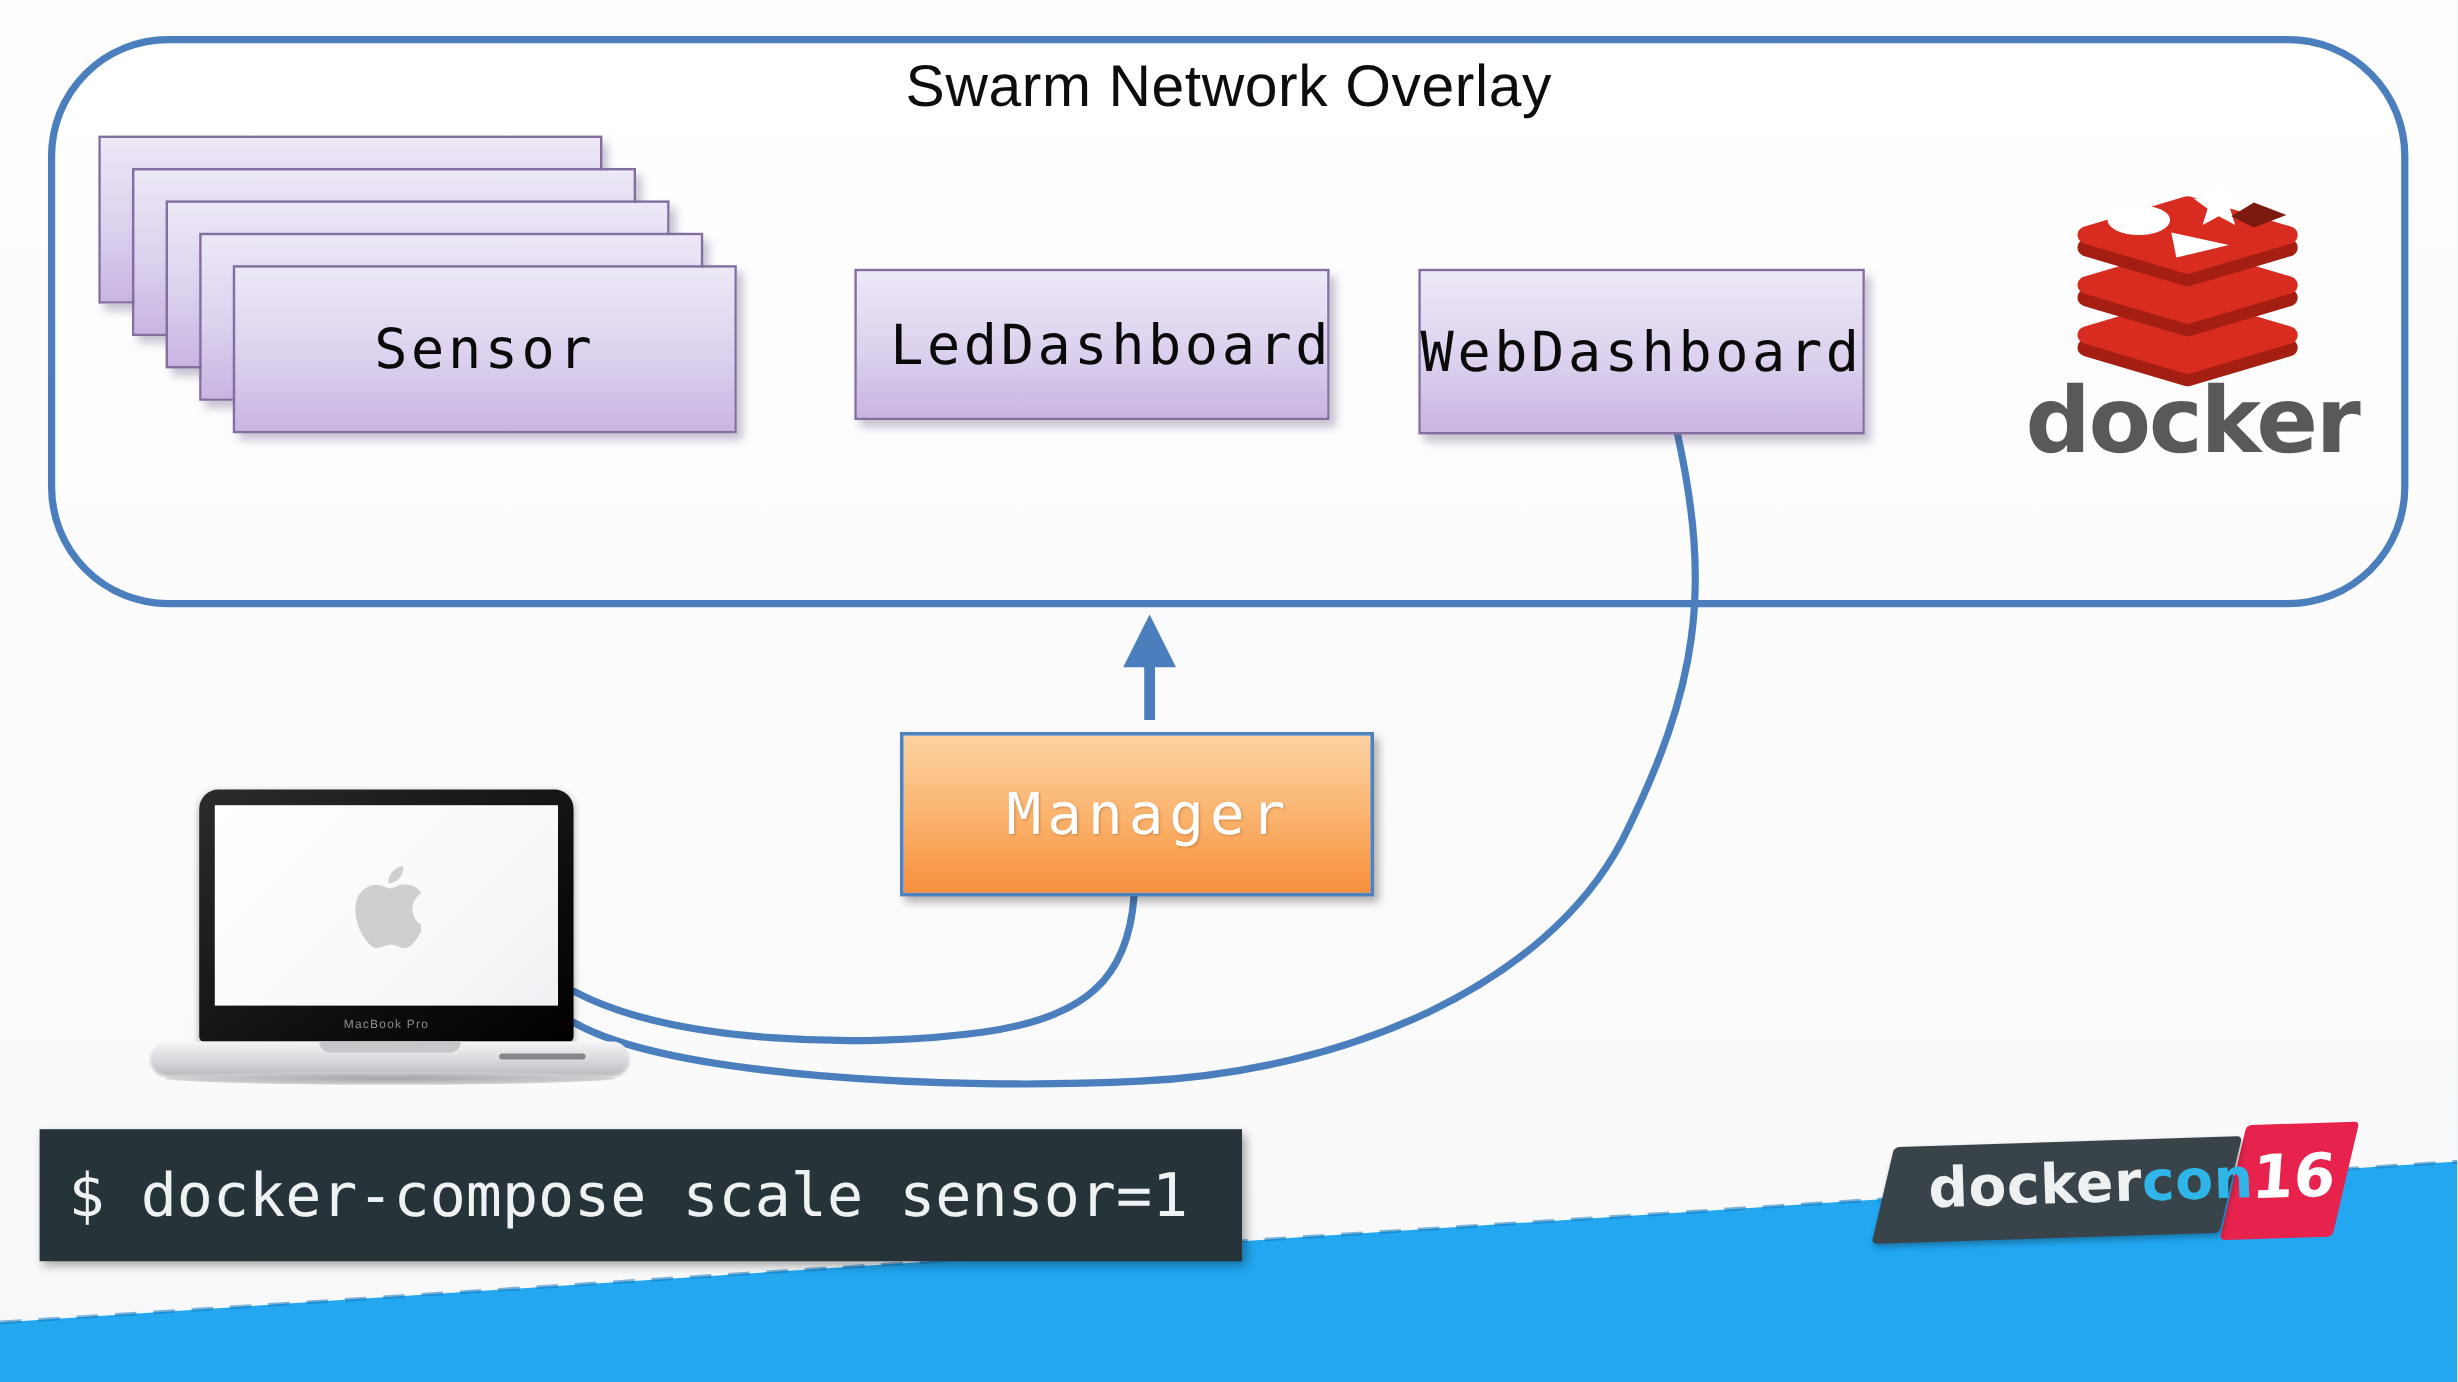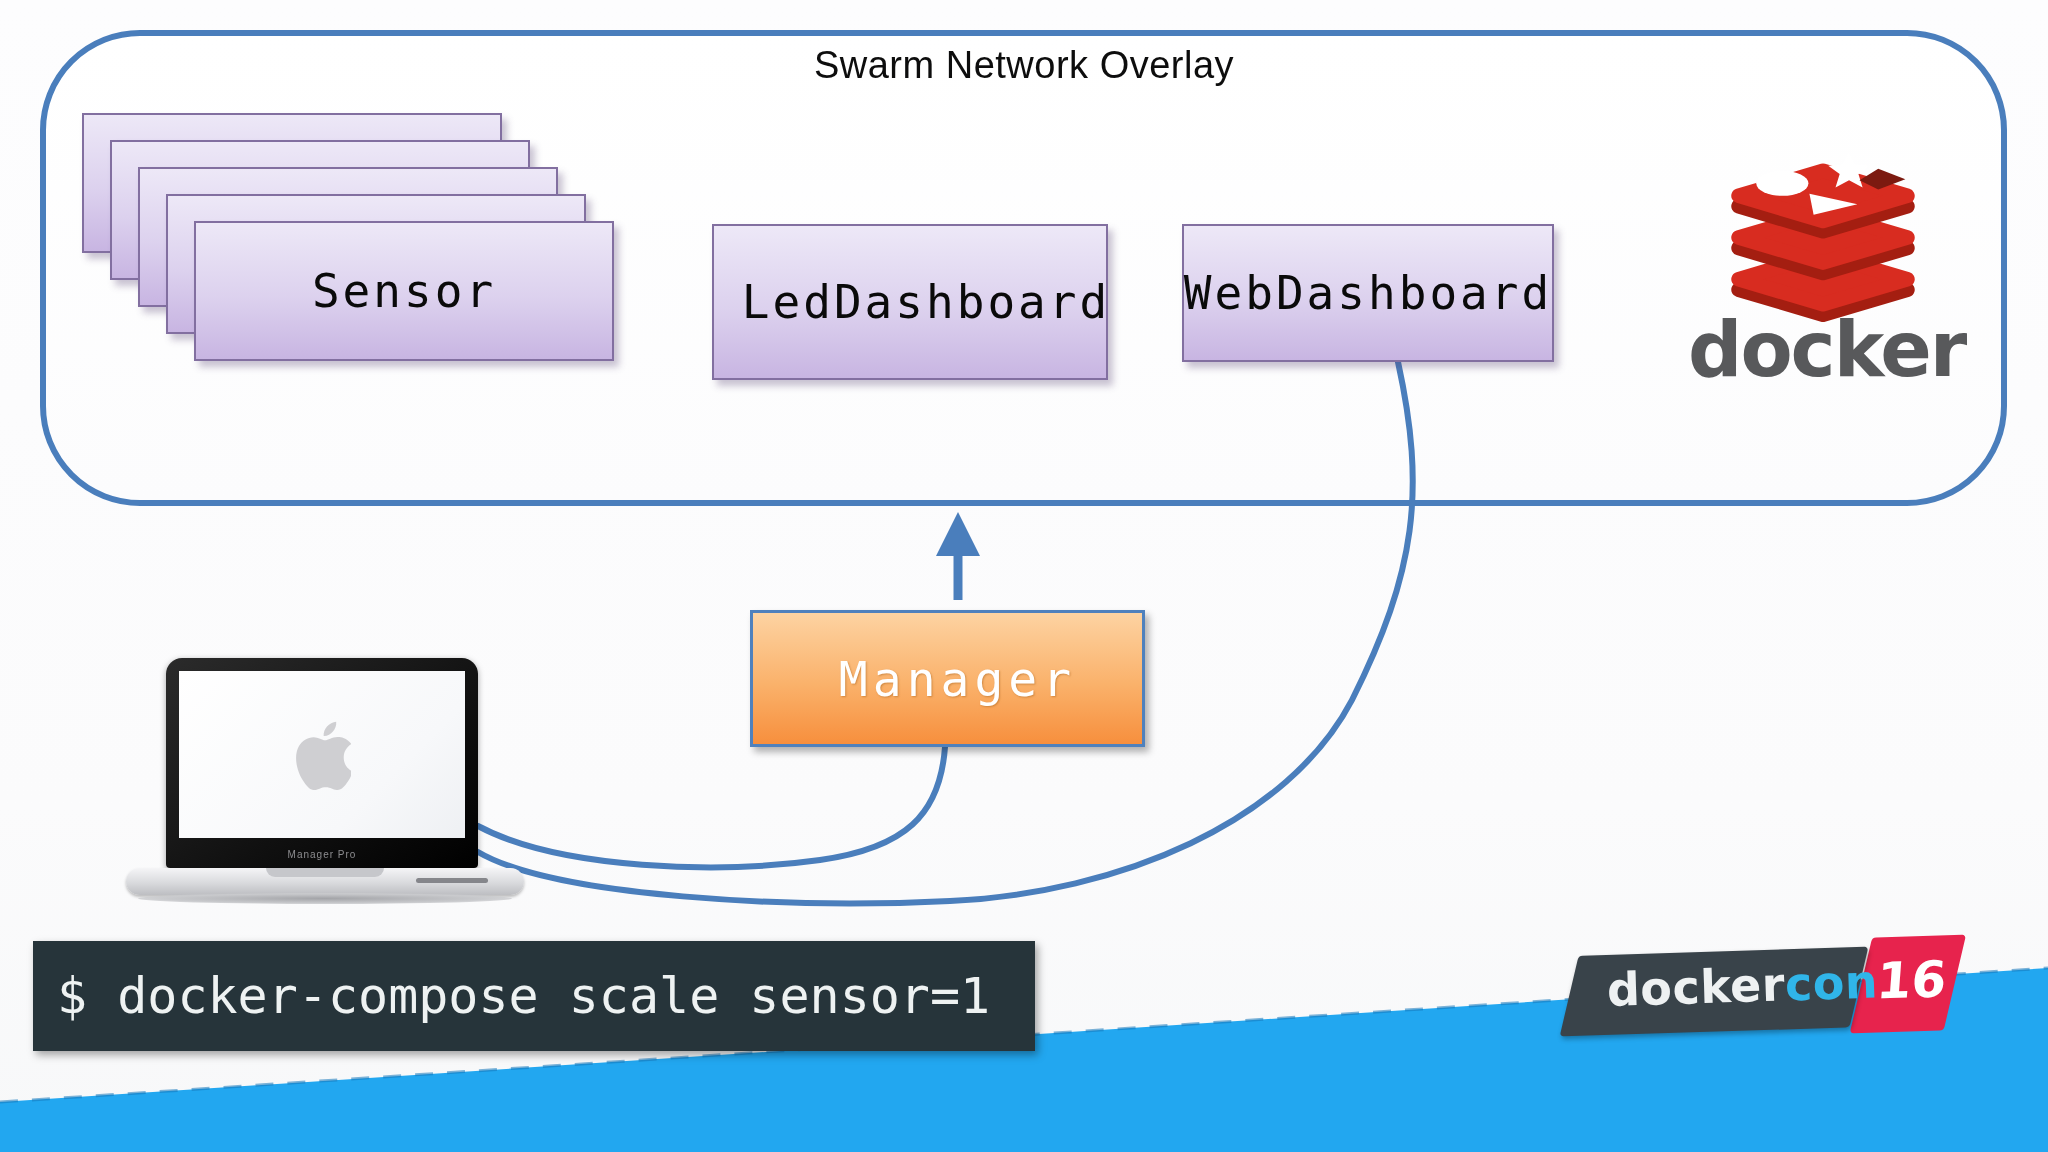--- a/index.html
+++ b/index.html
@@ -9,40 +9,40 @@
     font-family:"Liberation Sans",sans-serif;
   }
   
   .overlay-rect{
     position:absolute;left:40px;top:30px;width:1967px;height:476px;
     box-sizing:border-box;border:6px solid #4a7ebc;border-radius:100px;
     background:linear-gradient(180deg,#ffffff 0%,#fcfcfd 100%);
   }
   .overlay-title{
     position:absolute;left:0;right:0;top:44px;text-align:center;
-    font-size:38px;color:#0d0d0d;letter-spacing:0.5px;
+    font-size:49px;color:#0d0d0d;letter-spacing:0.5px;
   }
   
   .pbox{
     position:absolute;box-sizing:border-box;
     background:linear-gradient(180deg,#ede8f7 0%,#dcd1ee 55%,#c8b5e2 100%);
     border:2px solid #826fa0;
     box-shadow:5px 6px 7px rgba(80,60,110,0.30);
   }
   .pbox-label{
     display:flex;align-items:center;justify-content:center;height:100%;
     font-family:"DejaVu Sans Mono",monospace;font-size:46px;color:#0a0a0a;
     letter-spacing:3px;
   }
   .sensor-0{left:82px;top:113px;width:420px;height:140px;}
   .sensor-1{left:110px;top:140px;width:420px;height:140px;}
   .sensor-2{left:138px;top:167px;width:420px;height:140px;}
   .sensor-3{left:166px;top:194px;width:420px;height:140px;}
   .sensor-front{left:194px;top:221px;width:420px;height:140px;}
-  .led-box{left:712px;top:224px;width:396px;height:156px;padding-left:32px;}
+  .led-box{left:712px;top:224px;width:396px;height:126px;padding-left:32px;}
   .web-box{left:1182px;top:224px;width:372px;height:138px;}
   
   .manager-box{
     position:absolute;left:750px;top:610px;width:395px;height:137px;
     box-sizing:border-box;border:3px solid #4f81bd;
     background:linear-gradient(180deg,#fdd3a2 0%,#fab16a 55%,#f78f3d 100%);
     box-shadow:4px 5px 7px rgba(0,0,0,0.30);
     padding-left:20px;
   }
   .manager-box .pbox-label{color:#ffffff;font-size:48px;letter-spacing:5px;text-shadow:1px 1px 2px rgba(180,110,40,.6);}
@@ -197,21 +197,21 @@
   </div>
 
   <div class="laptop">
     <div class="lap-screen">
       <div class="lap-glass">
         <svg width="58" height="70" viewBox="0 0 66 80">
           <path fill="#cfcfd2" d="M45.5 13.2c2.5-3 4.2-7.1 3.7-11.2-3.6.2-7.9 2.4-10.5 5.4-2.3 2.7-4.3 6.9-3.8 10.9 4 .3 8-2 10.6-5.1z"></path>
           <path fill="#cfcfd2" d="M57.8 42.7c-.1-10.1 8.3-15 8.7-15.2-4.7-6.9-12.1-7.9-14.7-8-6.3-.6-12.2 3.7-15.3 3.7-3.1 0-8-3.6-13.2-3.5-6.8.1-13.1 4-16.6 10.1-7 12.2-1.8 30.3 5.1 40.2 3.3 4.9 7.3 10.3 12.5 10.1 5-.2 6.9-3.2 13-3.2s7.8 3.2 13.1 3.1c5.4-.1 8.8-4.9 12.2-9.8 3.8-5.6 5.4-11 5.5-11.3-.1-.1-10.2-3.9-10.3-16.2z"></path>
         </svg>
       </div>
-      <div class="lap-model">Manager Pro</div>
+      <div class="lap-model">MacBook Pro</div>
     </div>
     <div class="lap-base">
       <div class="lap-notch"></div>
       <div class="lap-port"></div>
     </div>
     <div class="lap-shadow"></div>
   </div>
 
   <div class="terminal">
     <div class="terminal-cmd">$ docker-compose scale sensor=1</div>

